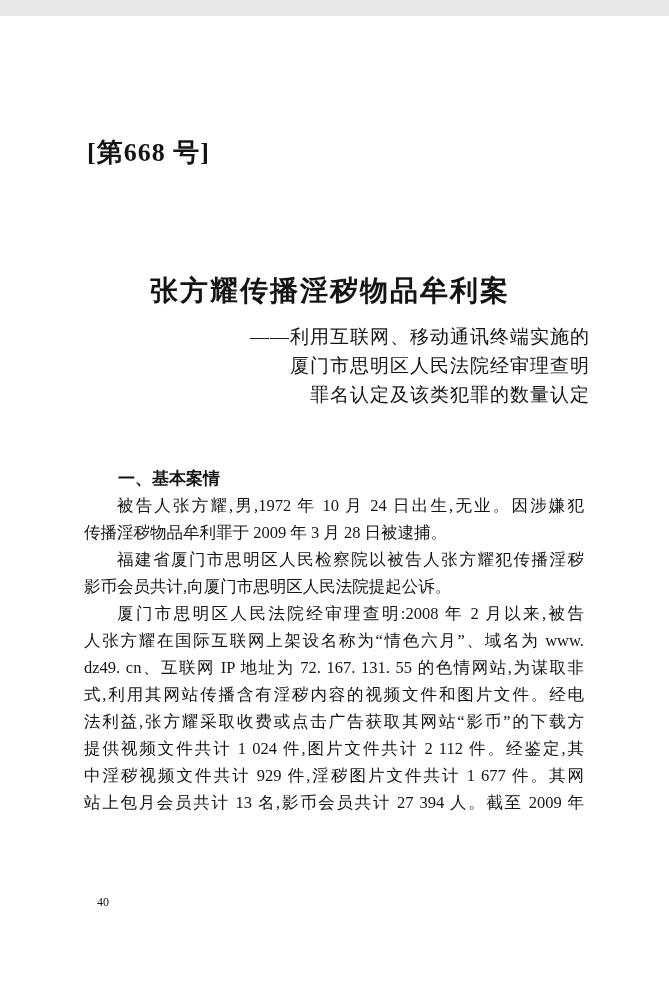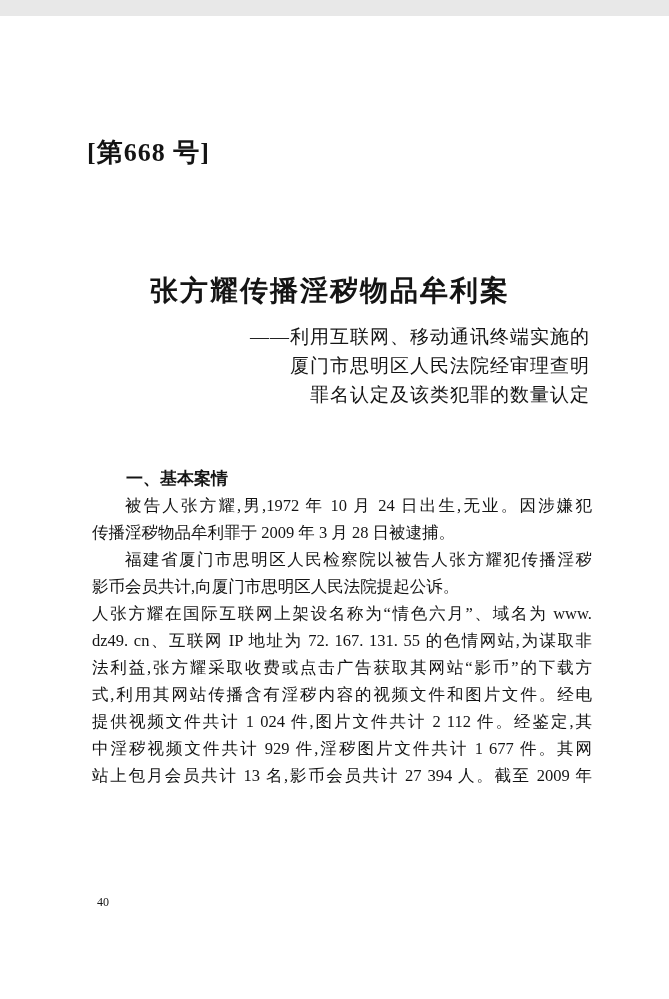--- a/index.html
+++ b/index.html
@@ -47,21 +47,21 @@
     font-size: 19px;
     line-height: 29px;
     font-weight: 500;
     letter-spacing: 1px;
   }
   .case-subtitle .subtitle-line {
     white-space: nowrap;
   }
   .body-block {
     position: absolute;
-    left: 92px;
+    left: 84px;
     top: 449px;
     width: 500px;
     font-size: 16.5px;
     line-height: 27px;
   }
   .section-heading {
     font-weight: bold;
     text-indent: 2em;
     height: 27px;
     font-size: 17px;
@@ -102,24 +102,25 @@
       <div class="subtitle-line">罪名认定及该类犯罪的数量认定</div>
     </div>
 
   <div class="body-block">
     <div class="section-heading">一、基本案情</div>
     <div id="paragraphs">
         <div class="body-line indent">被告人张方耀,男,1972 年 10 月 24 日出生,无业。因涉嫌犯</div>
         <div class="body-line flush">传播淫秽物品牟利罪于 2009 年 3 月 28 日被逮捕。</div>
         <div class="body-line indent">福建省厦门市思明区人民检察院以被告人张方耀犯传播淫秽</div>
         <div class="body-line flush">影币会员共计,向厦门市思明区人民法院提起公诉。</div>
+        <div class="body-line indent">厦门市思明区人民法院经审理查明:2008 年 2 月以来,被告</div>
         <div class="body-line">人张方耀在国际互联网上架设名称为“情色六月”、域名为 www.</div>
         <div class="body-line">dz49. cn、互联网 IP 地址为 72. 167. 131. 55 的色情网站,为谋取非</div>
+        <div class="body-line">式,利用其网站传播含有淫秽内容的视频文件和图片文件。经电</div>
         <div class="body-line">法利益,张方耀采取收费或点击广告获取其网站“影币”的下载方</div>
-        <div class="body-line">式,利用其网站传播含有淫秽内容的视频文件和图片文件。经电</div>
         <div class="body-line">提供视频文件共计 1 024 件,图片文件共计 2 112 件。经鉴定,其</div>
         <div class="body-line">中淫秽视频文件共计 929 件,淫秽图片文件共计 1 677 件。其网</div>
         <div class="body-line">站上包月会员共计 13 名,影币会员共计 27 394 人。截至 2009 年</div>
       </div>
   </div>
 
   <div class="page-number">40</div>
 
 </div>
 

